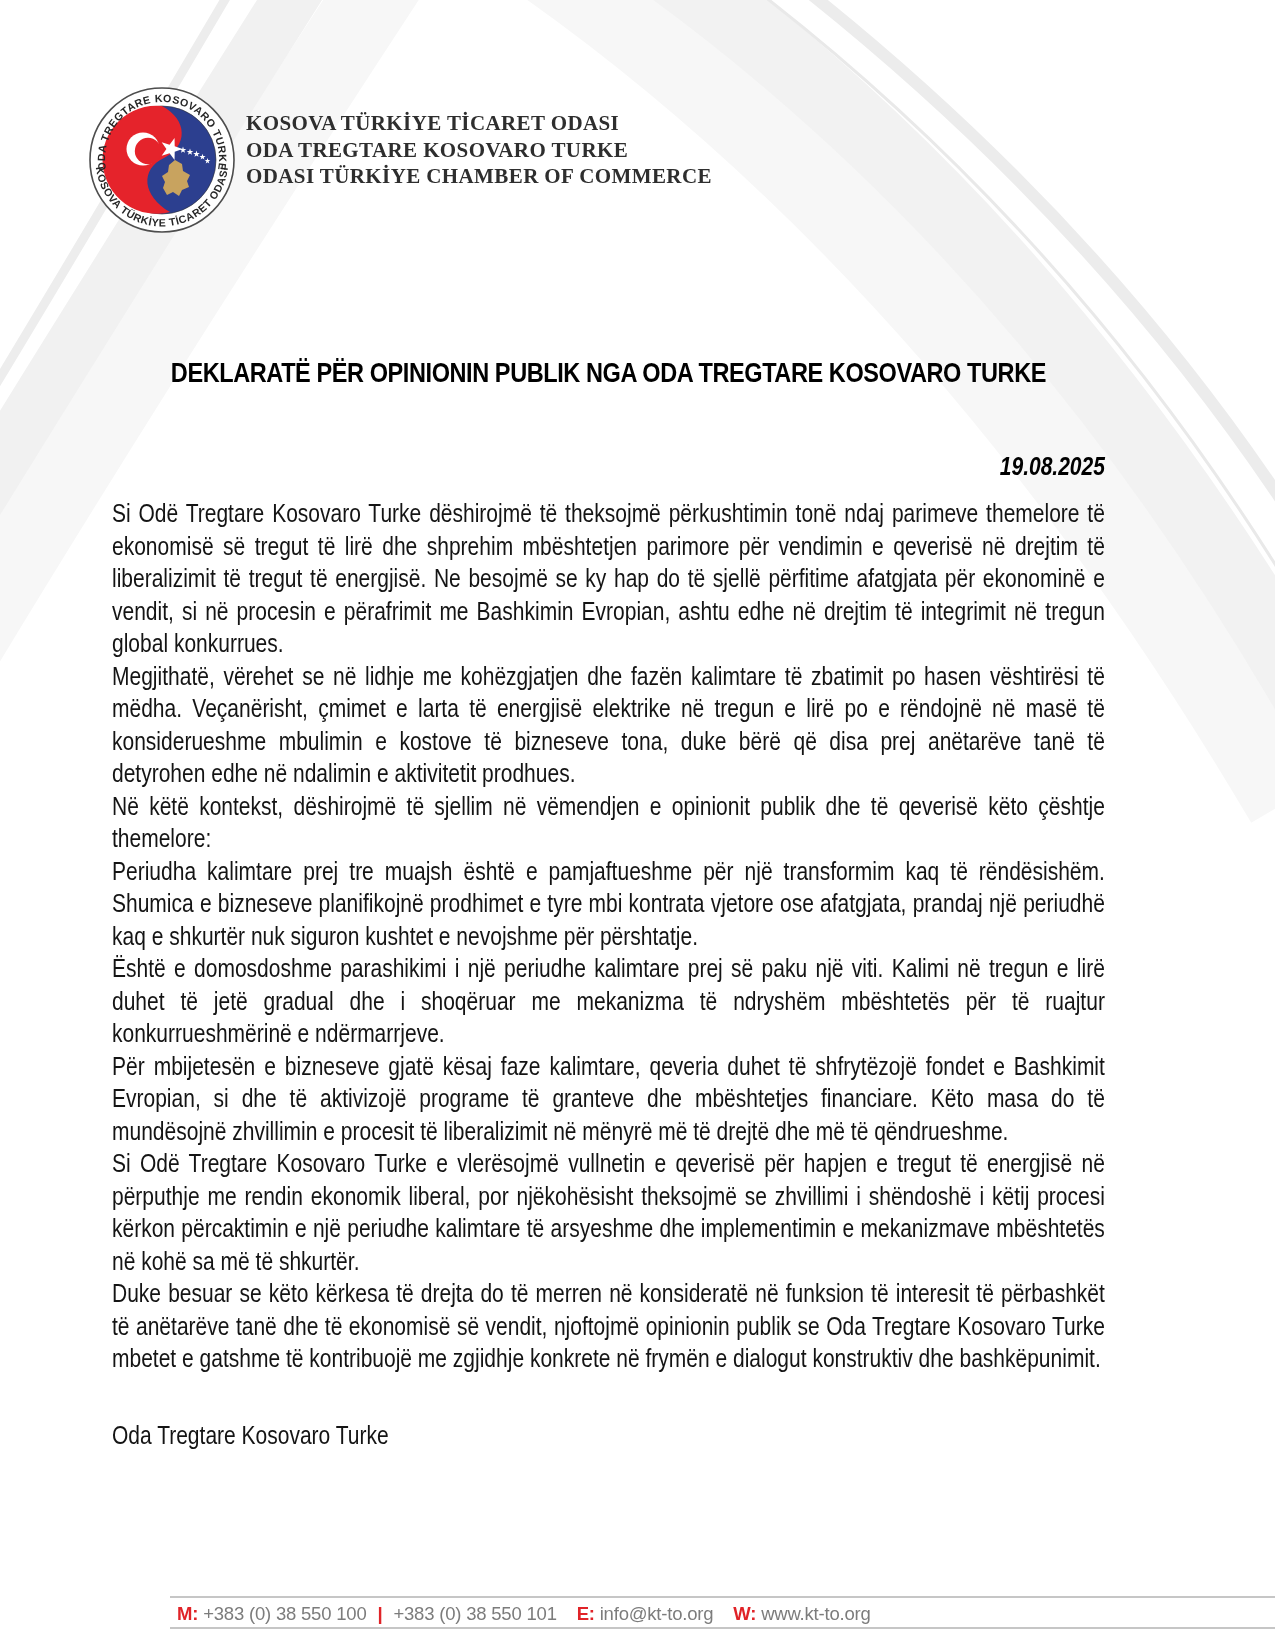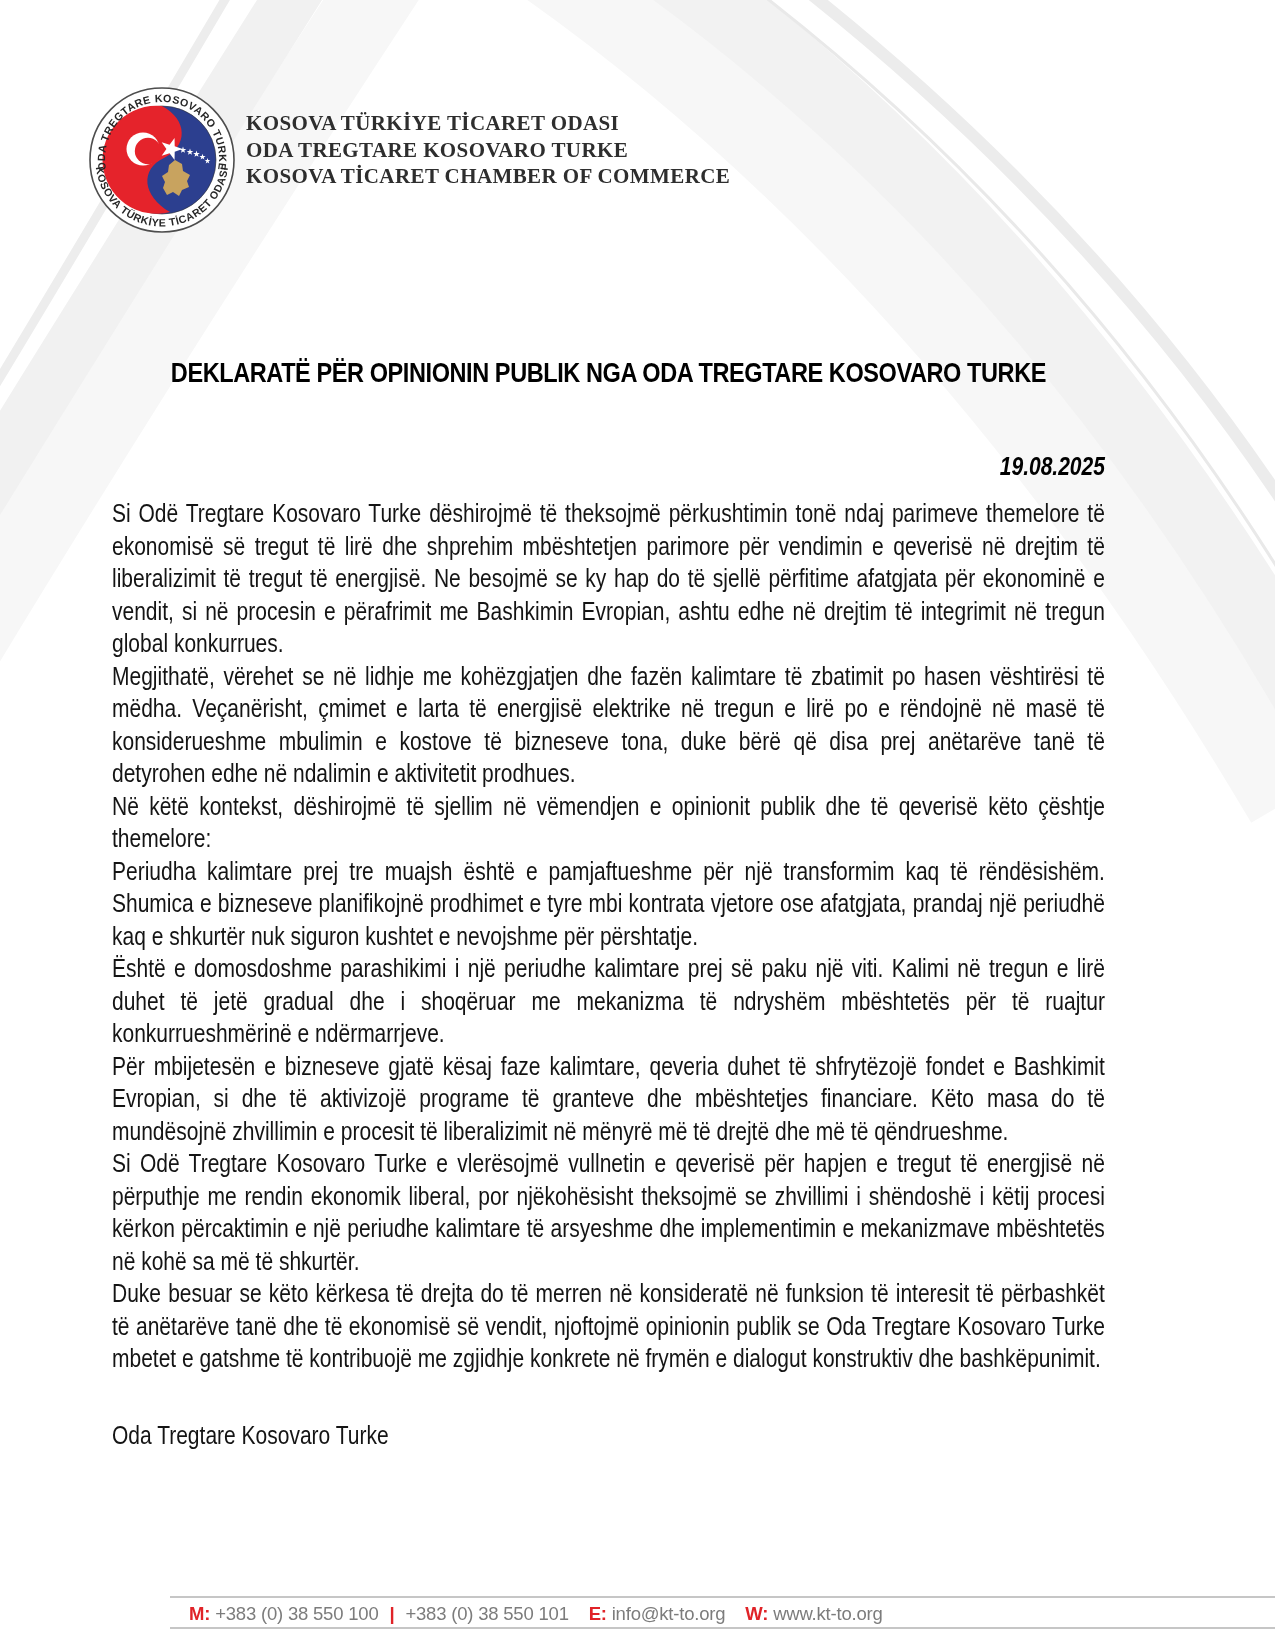--- a/index.html
+++ b/index.html
@@ -27,21 +27,21 @@
     line-height:32px;margin-top:60px;color:#000;
   }
   .doc-body{margin-top:15px;font-size:25px;line-height:32.5px;text-align:justify;color:#141414;}
   .doc-body p{margin:0;}
   .signature{margin-top:44px;font-size:25px;line-height:32.5px;color:#141414;}
   .footer-rule{position:absolute;left:170px;right:0;height:2px;background:#c6c6c6;}
   .footer-rule.top{top:1596px;}
   .footer-rule.bottom{top:1627px;}
   .footer-text{
     position:absolute;left:177px;top:1602px;font-size:18.5px;line-height:24px;
-    color:#7c7c7c;letter-spacing:-0.2px;white-space:nowrap;margin-left:12px;
+    color:#7c7c7c;letter-spacing:-0.2px;white-space:nowrap;
   }
   .footer-text .red{color:#e02328;font-weight:bold;}
   .footer-text .sep{color:#e02328;font-weight:bold;padding:0 6px;}
   .footer-text .gap{display:inline-block;width:10px;}
 </style>
 </head>
 <body>
 
 <div class="page">
 
@@ -83,21 +83,21 @@
       </text>
       <text>
         <textPath xlink:href="#arcBottom" href="#arcBottom" startOffset="50%" text-anchor="middle">KOSOVA TÜRKİYE TİCARET ODASI</textPath>
       </text>
     </g>
   </svg>
 
   <div class="header-lines">
     <div>KOSOVA TÜRKİYE TİCARET ODASI</div>
     <div>ODA TREGTARE KOSOVARO TURKE</div>
-    <div>KOSOVA TİCARET CHAMBER OF COMMERCE</div>
+    <div>ODASI TÜRKİYE CHAMBER OF COMMERCE</div>
   </div>
 
   <div class="content">
     <h1 class="doc-title">DEKLARATË PËR OPINIONIN PUBLIK NGA ODA TREGTARE KOSOVARO TURKE</h1>
     <div class="doc-date">19.08.2025</div>
     <div class="doc-body">
         <p>Si Odë Tregtare Kosovaro Turke dëshirojmë të theksojmë përkushtimin tonë ndaj parimeve themelore të ekonomisë së tregut të lirë dhe shprehim mbështetjen parimore për vendimin e qeverisë në drejtim të liberalizimit të tregut të energjisë. Ne besojmë se ky hap do të sjellë përfitime afatgjata për ekonominë e vendit, si në procesin e përafrimit me Bashkimin Evropian, ashtu edhe në drejtim të integrimit në tregun global konkurrues.</p>
         <p>Megjithatë, vërehet se në lidhje me kohëzgjatjen dhe fazën kalimtare të zbatimit po hasen vështirësi të mëdha. Veçanërisht, çmimet e larta të energjisë elektrike në tregun e lirë po e rëndojnë në masë të konsiderueshme mbulimin e kostove të bizneseve tona, duke bërë që disa prej anëtarëve tanë të detyrohen edhe në ndalimin e aktivitetit prodhues.</p>
         <p>Në këtë kontekst, dëshirojmë të sjellim në vëmendjen e opinionit publik dhe të qeverisë këto çështje themelore:</p>
         <p>Periudha kalimtare prej tre muajsh është e pamjaftueshme për një transformim kaq të rëndësishëm. Shumica e bizneseve planifikojnë prodhimet e tyre mbi kontrata vjetore ose afatgjata, prandaj një periudhë kaq e shkurtër nuk siguron kushtet e nevojshme për përshtatje.</p>

